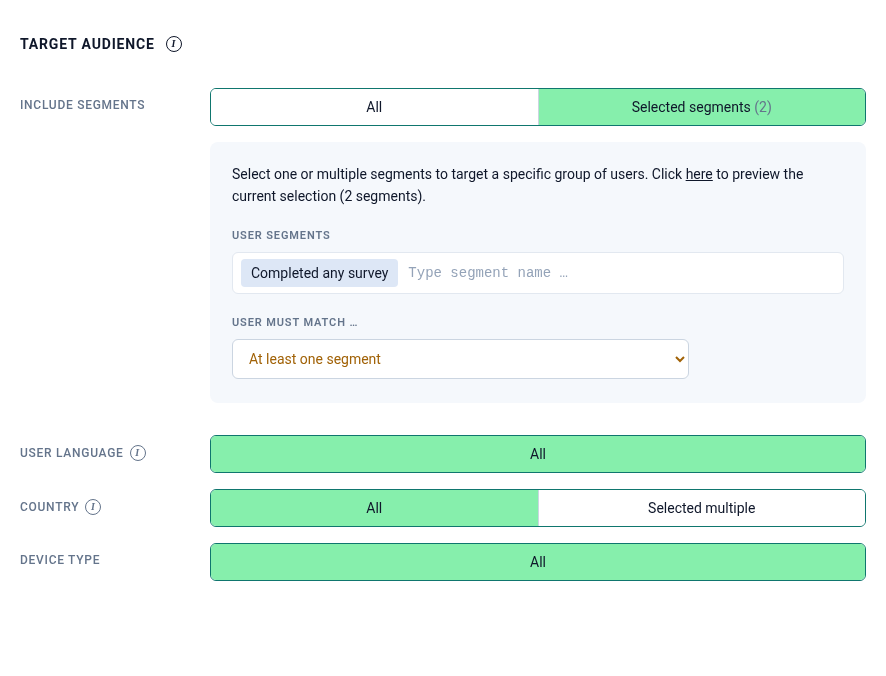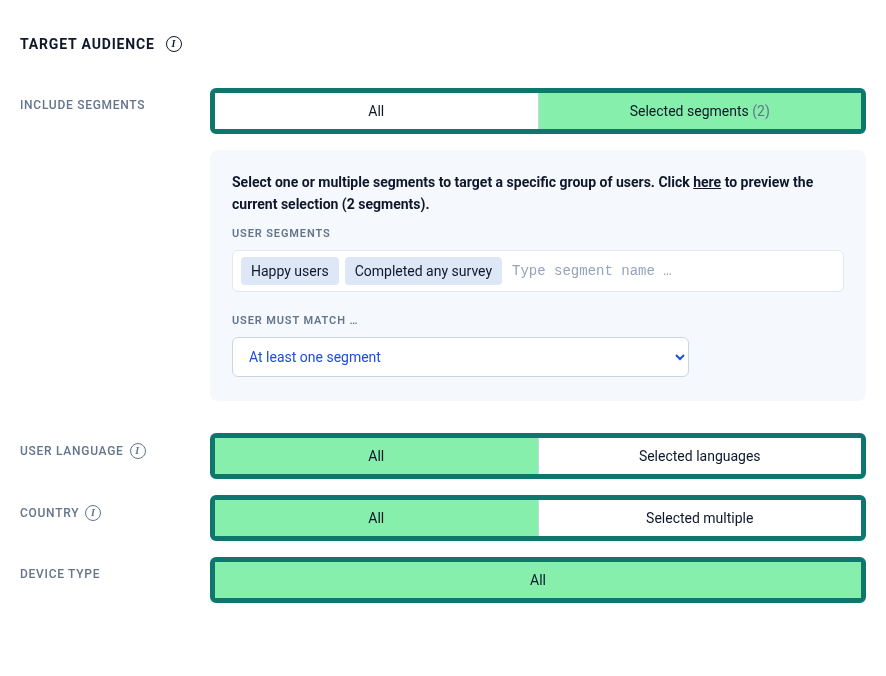--- a/index.html
+++ b/index.html
@@ -59,21 +59,21 @@
       display: flex;
       align-items: center;
       gap: 6px;
     }
     .row-body {
       flex: 1;
     }
     .toggle {
       display: flex;
       width: 100%;
-      border: 5px solid #0f766e;
+      border: 1px solid #0f766e;
       border-radius: 6px;
       overflow: hidden;
       background: #fff;
     }
     .toggle-btn {
       flex: 1;
       text-align: center;
       padding: 10px 12px;
       font-size: 14px;
       color: #0f172a;
@@ -94,22 +94,21 @@
     .panel {
       margin-top: 16px;
       background: #f5f8fc;
       border-radius: 8px;
       padding: 22px 22px 24px 22px;
     }
     .panel-desc {
       font-size: 14px;
       color: #0f172a;
       line-height: 1.55;
-      margin: 0 0 12px 0;
-      font-weight: bold;
+      margin: 0 0 22px 0;
     }
     .panel-desc a {
       color: #0f172a;
       text-decoration: underline;
     }
     .panel-sublabel {
       font-size: 11px;
       letter-spacing: 0.08em;
       font-weight: 600;
       color: #64748b;
@@ -152,21 +151,21 @@
       max-width: 100%;
     }
     .select-wrap select {
       width: 100%;
       padding: 10px 12px;
       font-size: 14px;
       font-family: inherit;
       border: 1px solid #cbd5e1;
       border-radius: 6px;
       background: #fff;
-      color: #1d4ed8;
+      color: #a16207;
     }
   </style>
 </head>
 <body>
 
 <div class="section-title">
   <span>TARGET AUDIENCE</span>
   <span class="info-icon">i</span>
 </div>
 
@@ -186,21 +185,20 @@
     </div>
 
     <div class="panel">
       <p class="panel-desc">
         <span>Select one or multiple segments to target a specific group of users. Click </span><a href="#">here</a><span> to preview the current selection (2 segments).</span>
       </p>
 
       <div class="panel-sublabel">USER SEGMENTS</div>
 
       <div class="chips-input">
-        <span class="chip">Happy users</span>
         <span class="chip">Completed any survey</span>
         <input type="text" placeholder="Type segment name …" style="">
       </div>
 
       <div class="panel-sublabel">USER MUST MATCH …</div>
 
       <div class="select-wrap">
         <select>
           <option>At least one segment</option>
         </select>
@@ -215,23 +213,20 @@
 <div class="row">
   <div class="row-label">
     <span>USER LANGUAGE</span>
     <span class="info-icon muted">i</span>
   </div>
   <div class="row-body">
     <div class="toggle">
       <button type="button" class="toggle-btn active">
         <span>All</span>
       </button>
-      <button type="button" class="toggle-btn">
-        <span>Selected languages</span>
-      </button>
     </div>
   </div>
 </div>
 
 <div class="row">
   <div class="row-label">
     <span>COUNTRY</span>
     <span class="info-icon muted">i</span>
   </div>
   <div class="row-body">

